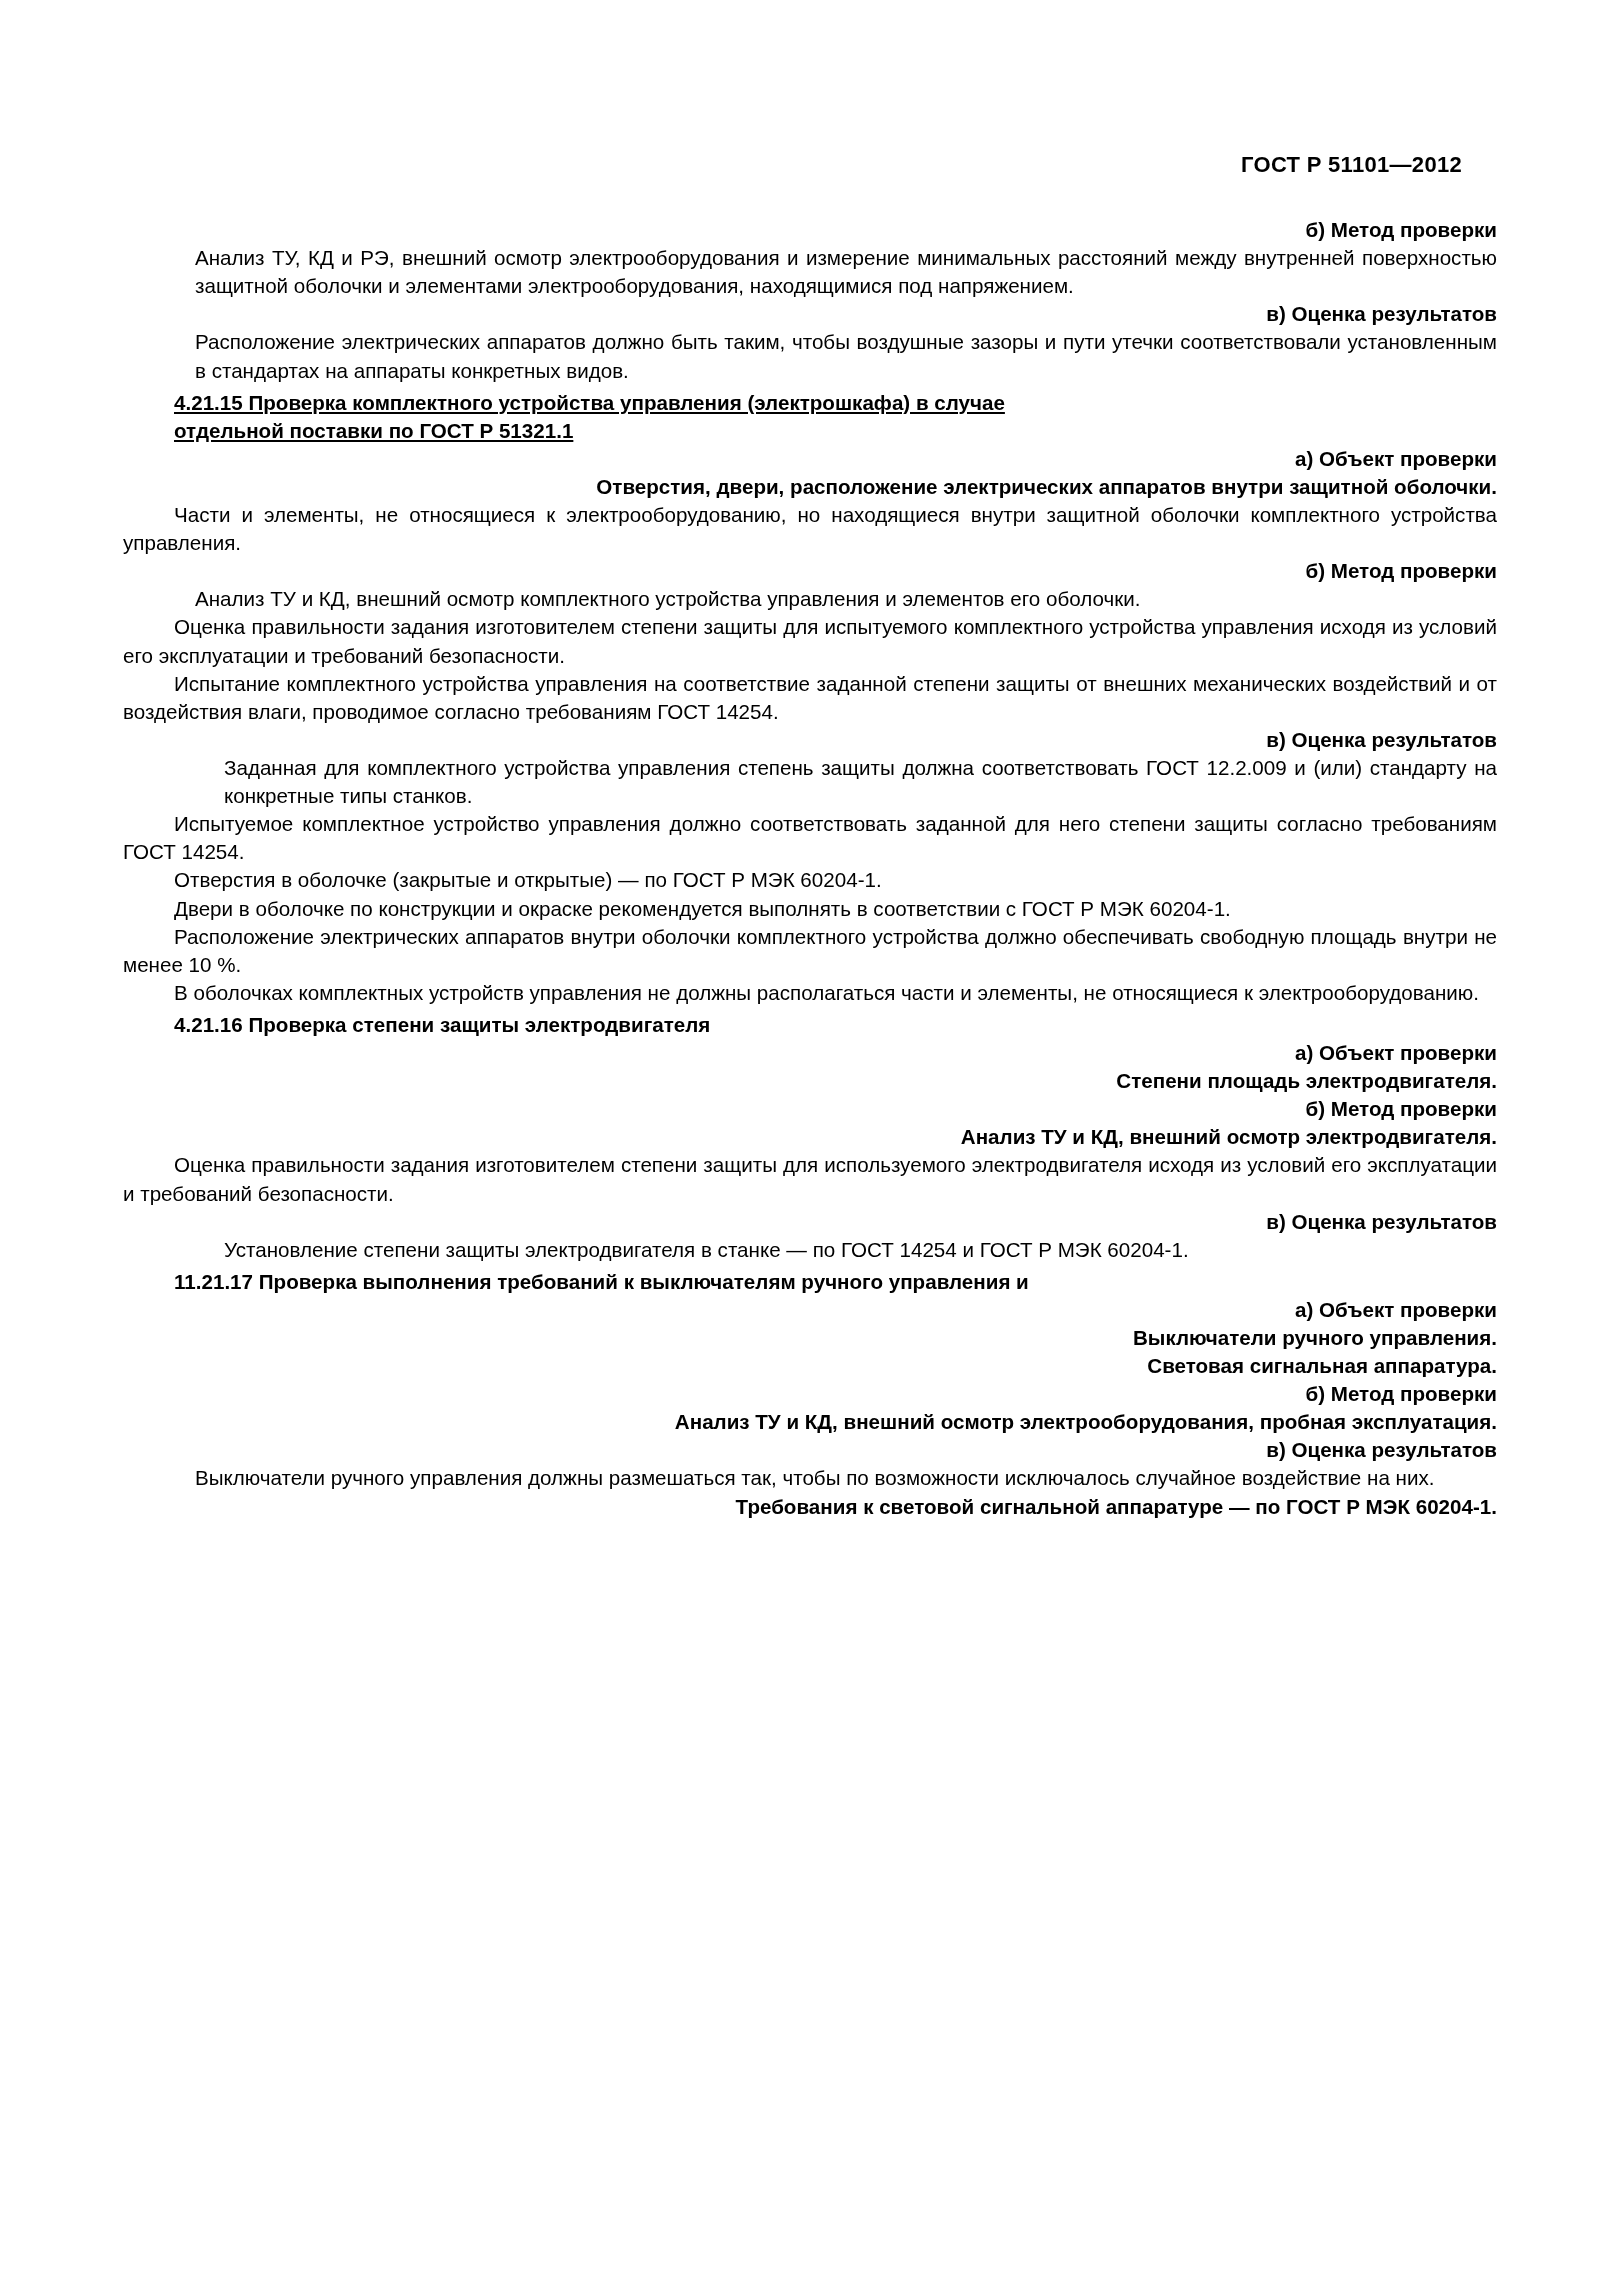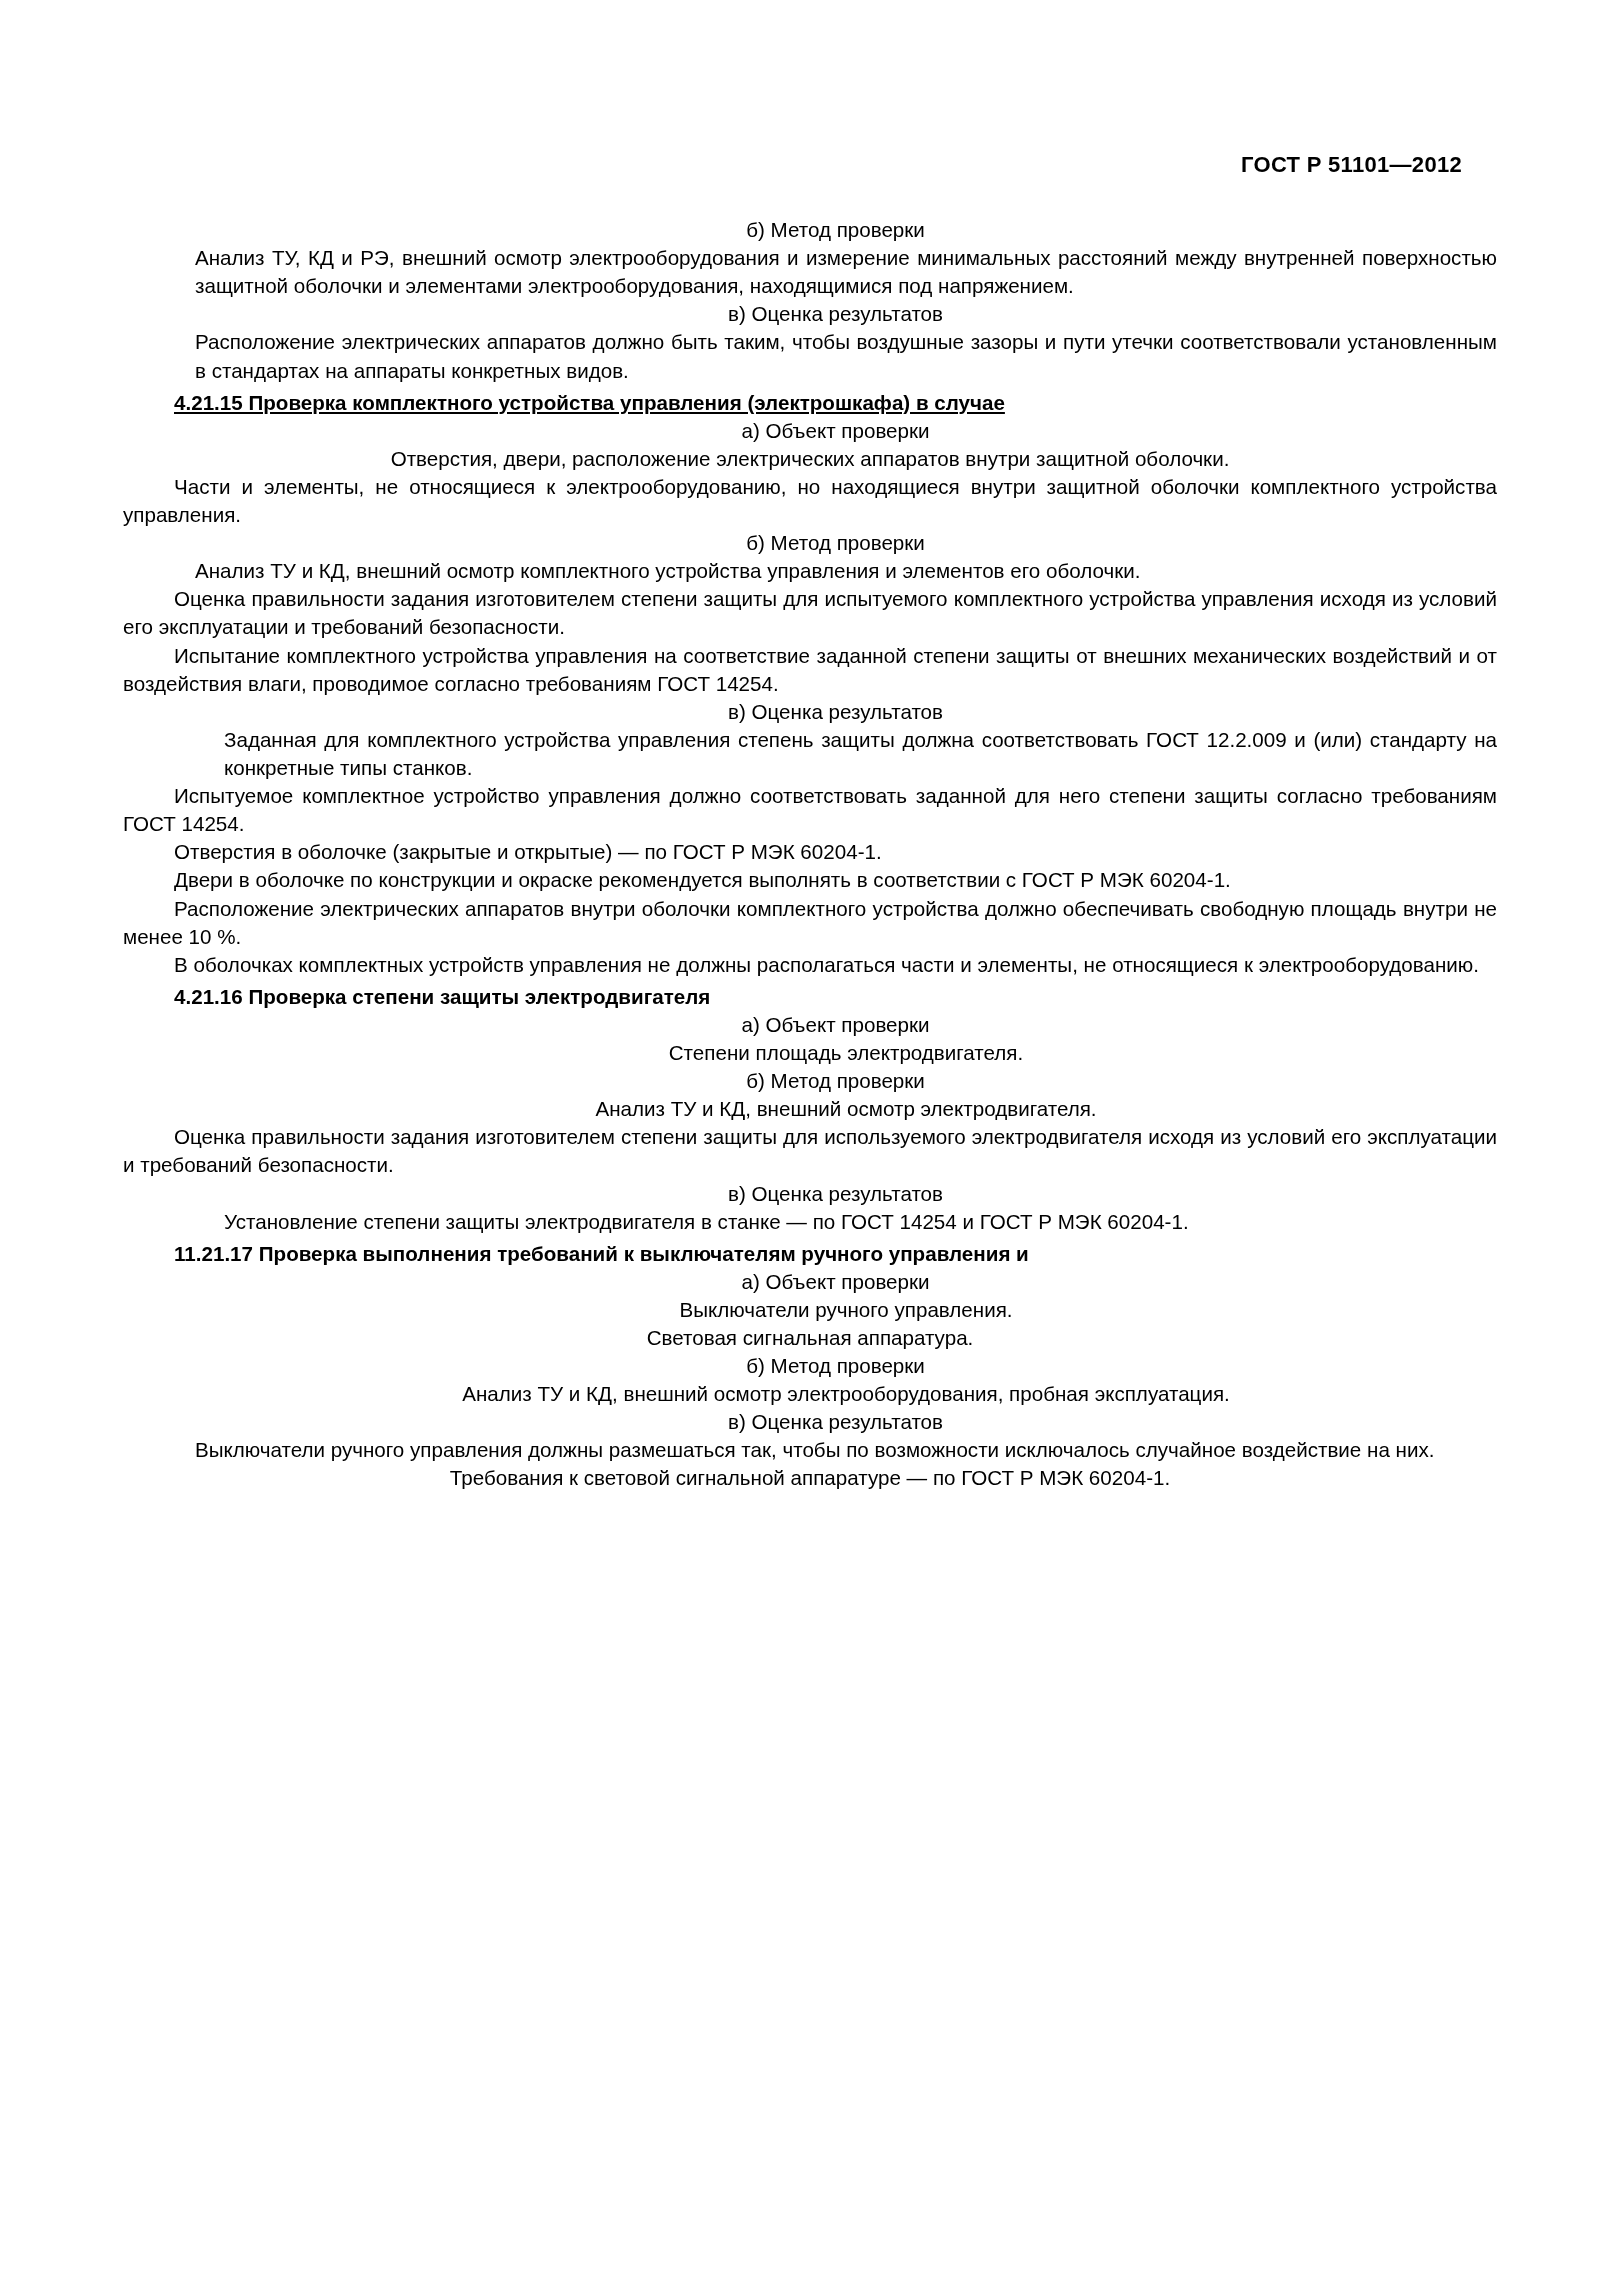--- a/index.html
+++ b/index.html
@@ -62,21 +62,22 @@
     font-weight: bold;
     text-align: left;
     text-decoration: underline;
   }
   .heading2 {
     margin-left: 51px;
     font-weight: bold;
     text-align: left;
   }
   .nojust {
-    text-align: center;
+    text-align: right;
+    font-weight: bold;
   }
   .sp-md { margin-top: 3.9px; }
   .indent-deep {
     margin-left: 101px;
     text-indent: 0;
   }
   .pageno {
     position: absolute;
     right: 161px;
     top: 2094px;
@@ -91,20 +92,21 @@
   <div class="header">ГОСТ Р 51101—2012</div>
 
   <div class="content">
 
     <p class="lvl1 nojust">б) Метод проверки</p>
     <p class="lvl2">Анализ ТУ, КД и РЭ, внешний осмотр электрооборудования и измерение минимальных рассто­яний между внутренней поверхностью защитной оболочки и элементами электрооборудования, находящимися под напряжением.</p>
     <p class="lvl1 nojust">в) Оценка результатов</p>
     <p class="lvl2">Расположение электрических аппаратов должно быть таким, чтобы воздушные зазоры и пути утечки соответствовали установленным в стандартах на аппараты конкретных видов.</p>
 
     <p class="heading sp-md">4.21.15 Проверка комплектного устройства управления (электрошкафа) в случае</p>
+    <p class="heading">отдельной поставки по ГОСТ Р 51321.1</p>
 
     <p class="lvl1 nojust">а) Объект проверки</p>
     <p class="flush-noind nojust">Отверстия, двери, расположение электрических аппаратов внутри защитной оболочки.</p>
     <p class="flush">Части и элементы, не относящиеся к электрооборудованию, но находящиеся внутри защитной оболочки комплектного устройства управления.</p>
 
     <p class="lvl1 nojust">б) Метод проверки</p>
     <p class="lvl2">Анализ ТУ и КД, внешний осмотр комплектного устройства управления и элементов его оболочки.</p>
     <p class="flush">Оценка правильности задания изготовителем степени защиты для испытуемого комплектного устройства управления исходя из условий его эксплуатации и требований безопасности.</p>
     <p class="flush">Испытание комплектного устройства управления на соответствие заданной степени защиты от внешних механических воздействий и от воздействия влаги, проводимое согласно требованиям ГОСТ 14254.</p>
 

